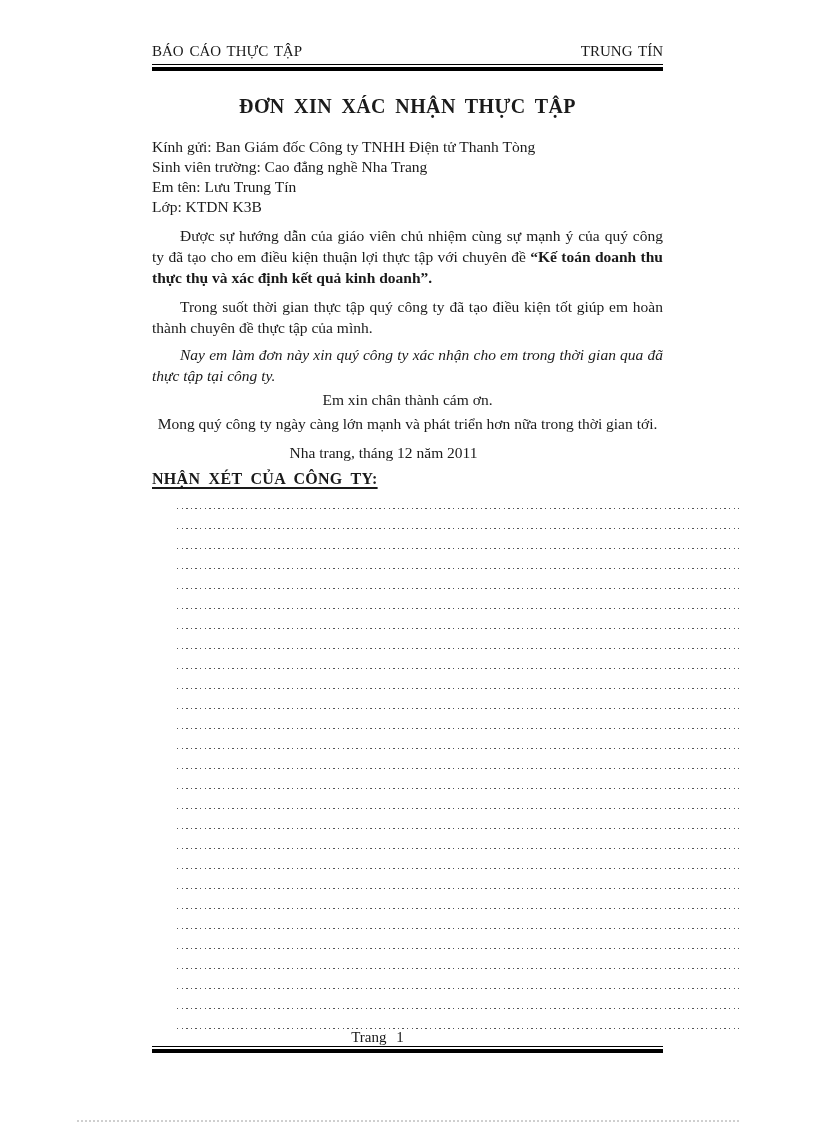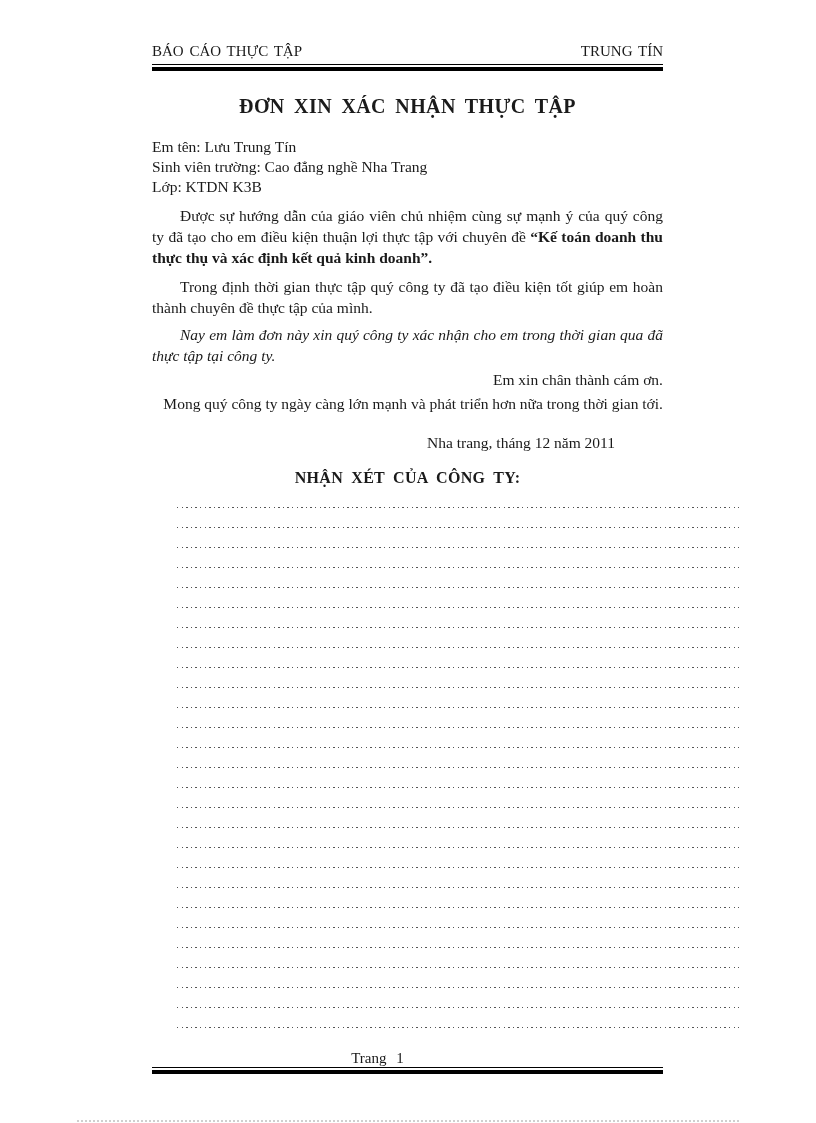--- a/index.html
+++ b/index.html
@@ -37,48 +37,48 @@
     letter-spacing: 0.4px;
   }
   .recipient { margin-top: 22px; line-height: 20px; }
   .para {
     margin: 8px 0 0 0;
     line-height: 21px;
     text-align: justify;
   }
   .para.indent { text-indent: 28px; }
   .para.tight { margin-top: 6px; font-style: italic; }
-  .para.noj { text-align: right; margin-top: 4px; line-height: 20px; }
+  .para.noj { text-align: center; margin-top: 4px; line-height: 20px; }
   .dateline {
-    margin-top: 19px;
-    text-align: right;
+    margin-top: 9px;
+    text-align: center;
     padding-right: 48px;
     line-height: 20px;
   }
   .section-heading {
-    margin-top: 15px;
-    text-align: center;
+    margin-top: 6px;
+    text-align: left;
     font-weight: bold;
     font-size: 16px;
     line-height: 20px;
     word-spacing: 4px;
     letter-spacing: 0.3px;
+    text-decoration: underline;
     text-decoration-thickness: 2px;
     text-underline-offset: 3px;
   }
   .dotted-lines { margin-top: 0; margin-left: 25px; width: 600px; }
   .dotted-line {
     height: 20px;
     background-image: repeating-linear-gradient(90deg, #555 0 1.4px, transparent 1.4px 4.6px);
     background-size: 100% 1.5px;
     background-position: left bottom;
     background-repeat: no-repeat;
   }
   .page-number {
-    margin-top: 22px;
     text-align: center;
     line-height: 16px;
     font-size: 15px;
     word-spacing: 6px;
     transform: translateX(-30px);
   }
   .footer-rule-thin { margin-top: 1px; border-top: 1px solid #000; }
   .footer-rule-thick { margin-top: 2px; height: 4px; background: #000; }
   .bottom-sep {
     position: absolute;
@@ -93,28 +93,29 @@
 
   <div class="header-row">
     <span>BÁO CÁO THỰC TẬP</span>
     <span>TRUNG TÍN</span>
   </div>
   <div class="header-bar"></div>
 
   <h1 class="doc-title">ĐƠN XIN XÁC NHẬN THỰC TẬP</h1>
 
   <div class="recipient">
+    <div>Kính gửi: Ban Giám đốc Công ty TNHH Điện tử Thanh Tòng</div>
+    <div>Sinh viên trường: Cao đẳng nghề Nha Trang</div>
     <div>Em tên: Lưu Trung Tín</div>
-    <div>Sinh viên trường: Cao đẳng nghề Nha Trang</div>
     <div>Lớp: KTDN K3B</div>
   </div>
 
   <p class="para indent"><span>Được sự hướng dẫn của giáo viên chủ nhiệm cùng sự mạnh ý của quý công ty đã tạo cho em điều kiện thuận lợi thực tập với chuyên đề </span><b>“Kế toán doanh thu thực thụ và xác định kết quả kinh doanh”.</b></p>
 
-  <p class="para indent">Trong định thời gian thực tập quý công ty đã tạo điều kiện tốt giúp em hoàn thành chuyên đề thực tập của mình.</p>
+  <p class="para indent">Trong suốt thời gian thực tập quý công ty đã tạo điều kiện tốt giúp em hoàn thành chuyên đề thực tập của mình.</p>
 
   <p class="para indent tight">Nay em làm đơn này xin quý công ty xác nhận cho em trong thời gian qua đã thực tập tại công ty.</p>
 
   <p class="para noj">Em xin chân thành cám ơn.</p>
 
   <p class="para noj">Mong quý công ty ngày càng lớn mạnh và phát triển hơn nữa trong thời gian tới.</p>
 
   <div class="dateline">Nha trang, tháng 12 năm 2011</div>
 
   <div class="section-heading">NHẬN XÉT CỦA CÔNG TY: </div>

